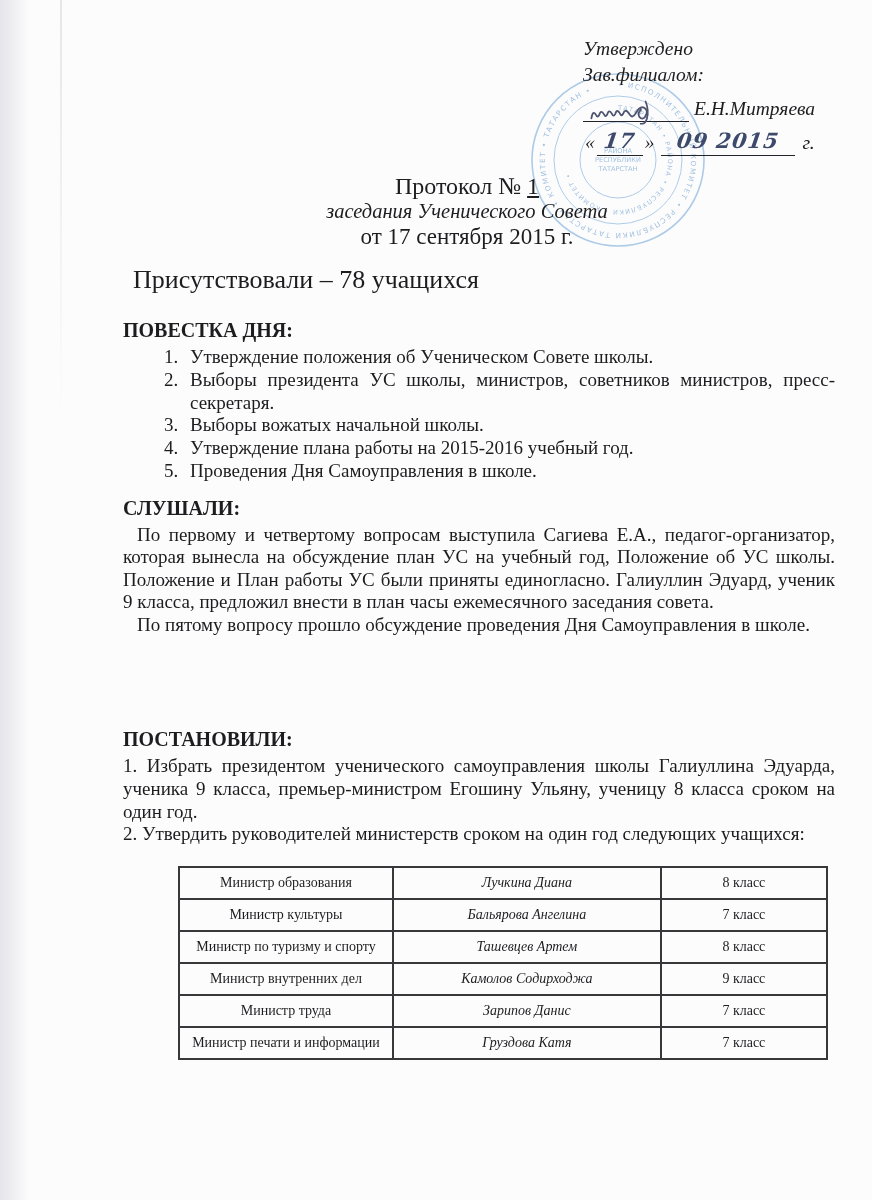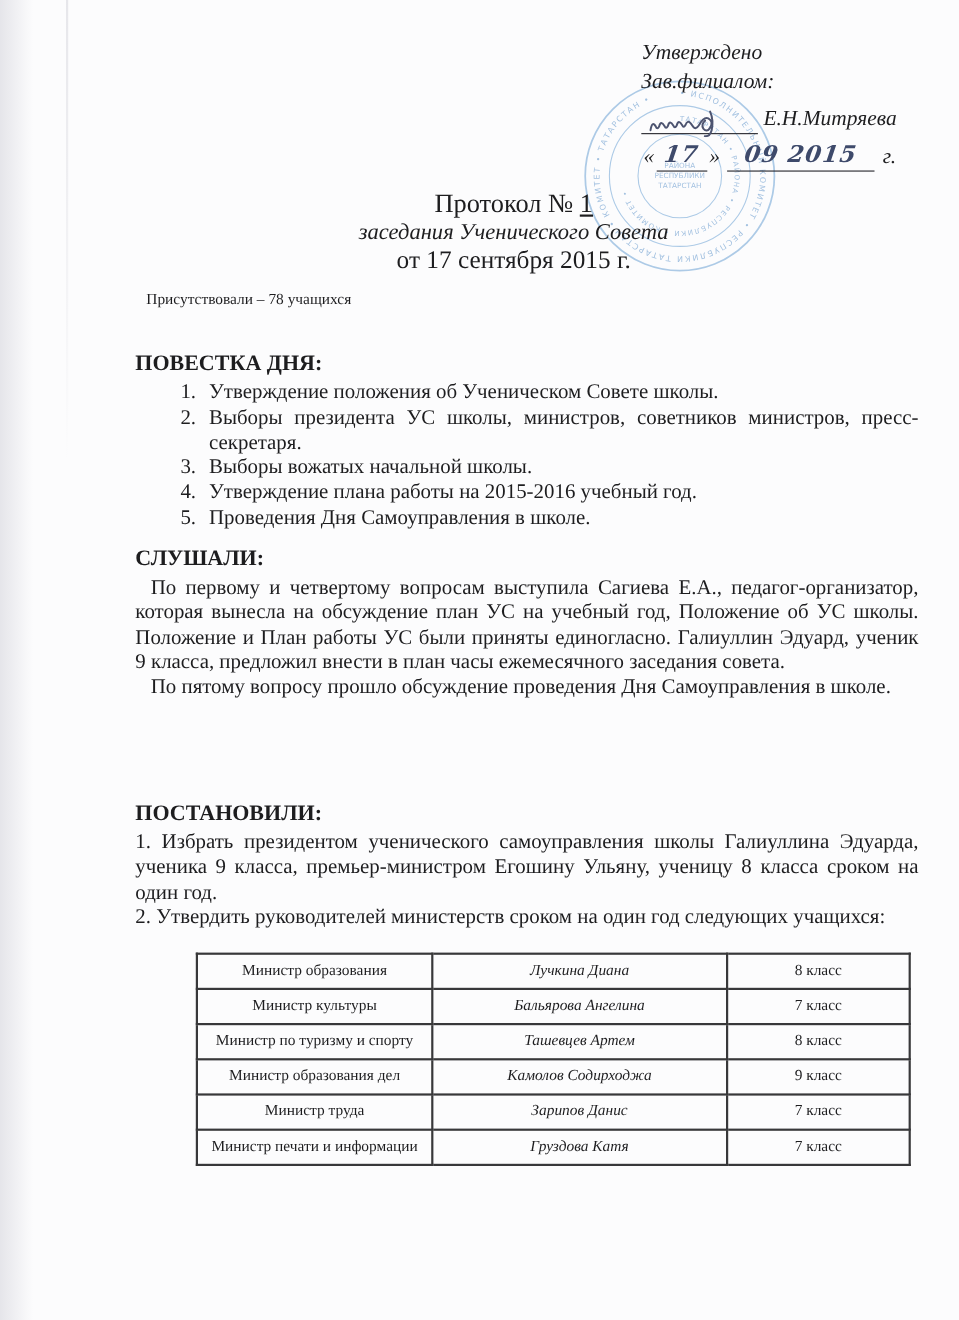--- a/index.html
+++ b/index.html
@@ -61,21 +61,21 @@
   .title-block {
     position:absolute; left:117px; top:174px; width:700px;
     text-align:center; line-height:25px; z-index:2;
   }
   .t1 { font-weight:normal; font-size:24px; }
   .t1 .num { text-decoration:underline; }
   .t2 { font-style:italic; font-size:20.5px; }
   .t3 { font-size:23px; }
 
   
-  .attendance { position:absolute; left:133px; top:265px; width:712px; font-size:14px; }
+  .attendance { position:absolute; left:133px; top:265px; width:712px; font-size:26px; }
 
   .section { position:absolute; left:123px; width:712px; font-size:19px; }
   .sec-agenda   { top:318px; }
   .sec-heard    { top:496px; }
   .sec-resolved { top:727px; }
 
   .sec-head { font-weight:bold; font-size:20px; line-height:24px; margin-bottom:4px; }
 
   ol.agenda { list-style:none; margin:2px 0 0 0; padding:0 0 0 67px; }
   ol.agenda li {
@@ -192,21 +192,21 @@
         <td class="c1">Министр культуры</td>
         <td class="c2">Бальярова Ангелина</td>
         <td class="c3">7 класс</td>
       </tr>
       <tr>
         <td class="c1">Министр по туризму и спорту</td>
         <td class="c2">Ташевцев Артем</td>
         <td class="c3">8 класс</td>
       </tr>
       <tr>
-        <td class="c1">Министр образования дел</td>
+        <td class="c1">Министр внутренних дел</td>
         <td class="c2">Камолов Содирходжа</td>
         <td class="c3">9 класс</td>
       </tr>
       <tr>
         <td class="c1">Министр труда</td>
         <td class="c2">Зарипов Данис</td>
         <td class="c3">7 класс</td>
       </tr>
       <tr>
         <td class="c1">Министр печати и информации</td>

